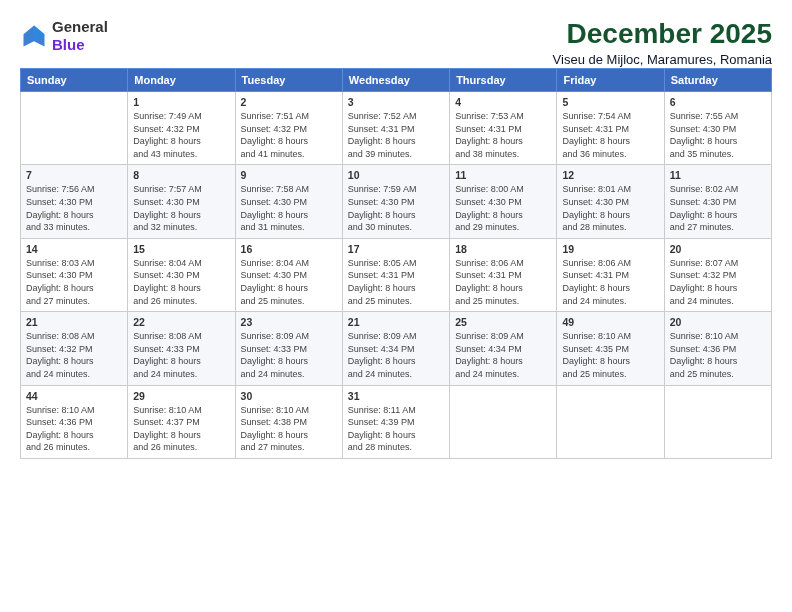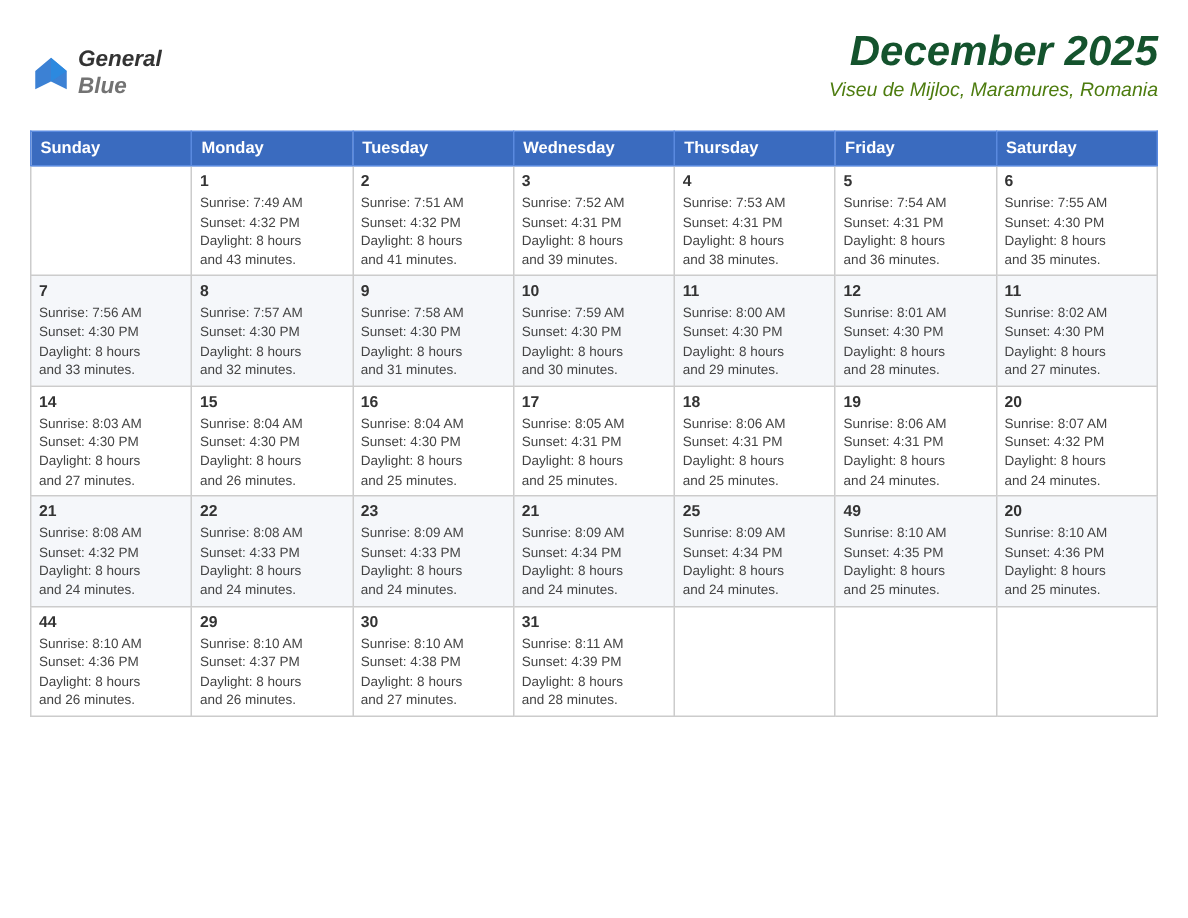--- a/index.html
+++ b/index.html
@@ -12,51 +12,50 @@
     }
     .page {
       width: 792px;
       height: 612px;
       padding: 18px 20px 12px 20px;
       background: #fff;
     }
     .header {
       display: flex;
       justify-content: space-between;
-      align-items: flex-end;
-      margin-bottom: 20px;
-      font-style: italic;
+      align-items: flex-start;
+      margin-bottom: 1px;
     }
     .logo {
       display: flex;
       align-items: center;
       gap: 4px;
     }
     .logo-text {
       font-size: 15px;
       font-weight: bold;
       color: #333;
       line-height: 1.2;
     }
-    .logo-blue { color: #737373; }
+    .logo-blue { color: #6d28d9; }
     .logo-icon {
       width: 28px;
       height: 28px;
     }
     .title-block {
       text-align: right;
     }
     .main-title {
       font-size: 28px;
       font-weight: bold;
       color: #14532d;
     }
     .subtitle {
       font-size: 13px;
-      color: #4d7c0f;
+      color: #0f172a;
       margin-top: 2px;
     }
     table {
       width: 100%;
       border-collapse: collapse;
       font-size: 10px;
       padding-left: 33px;
     }
     thead tr th {
       background-color: #3a6bbf;

